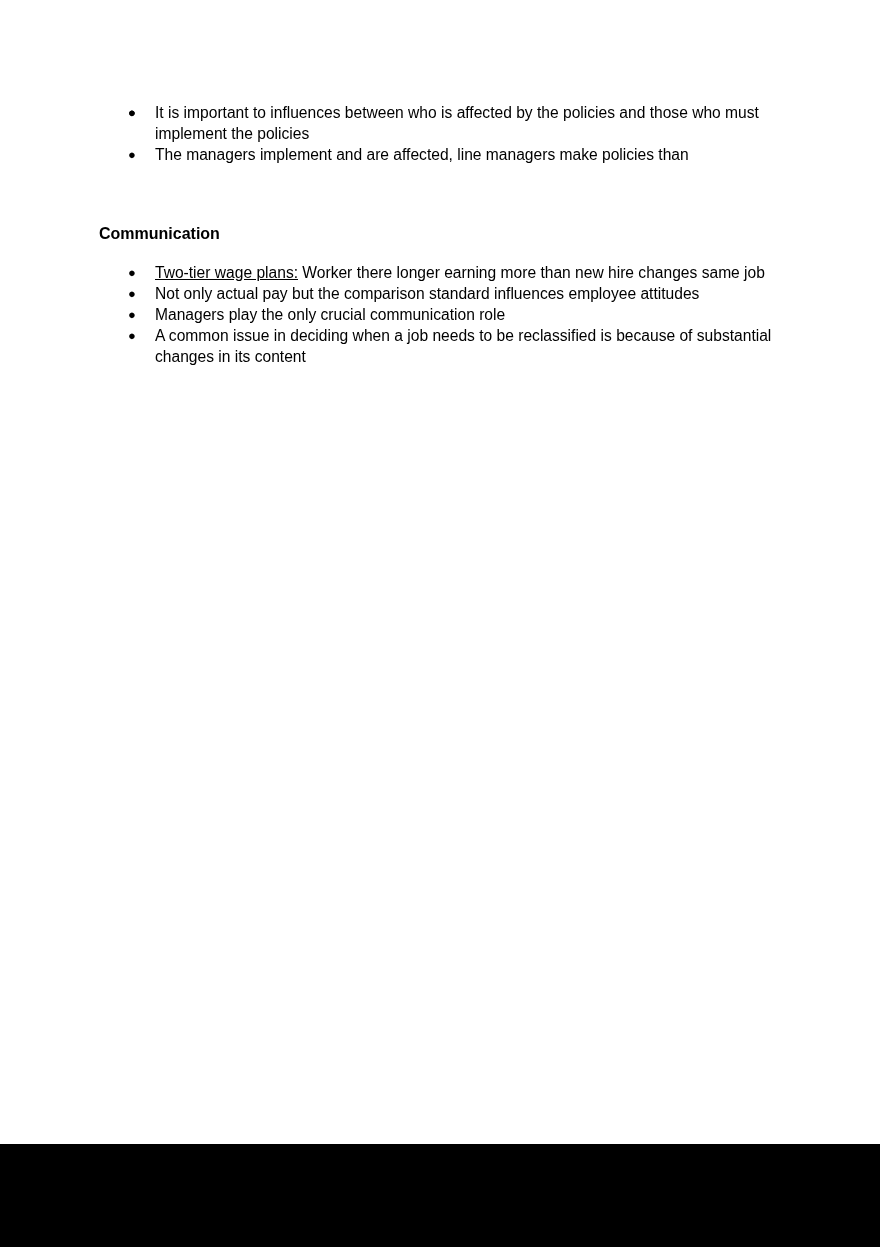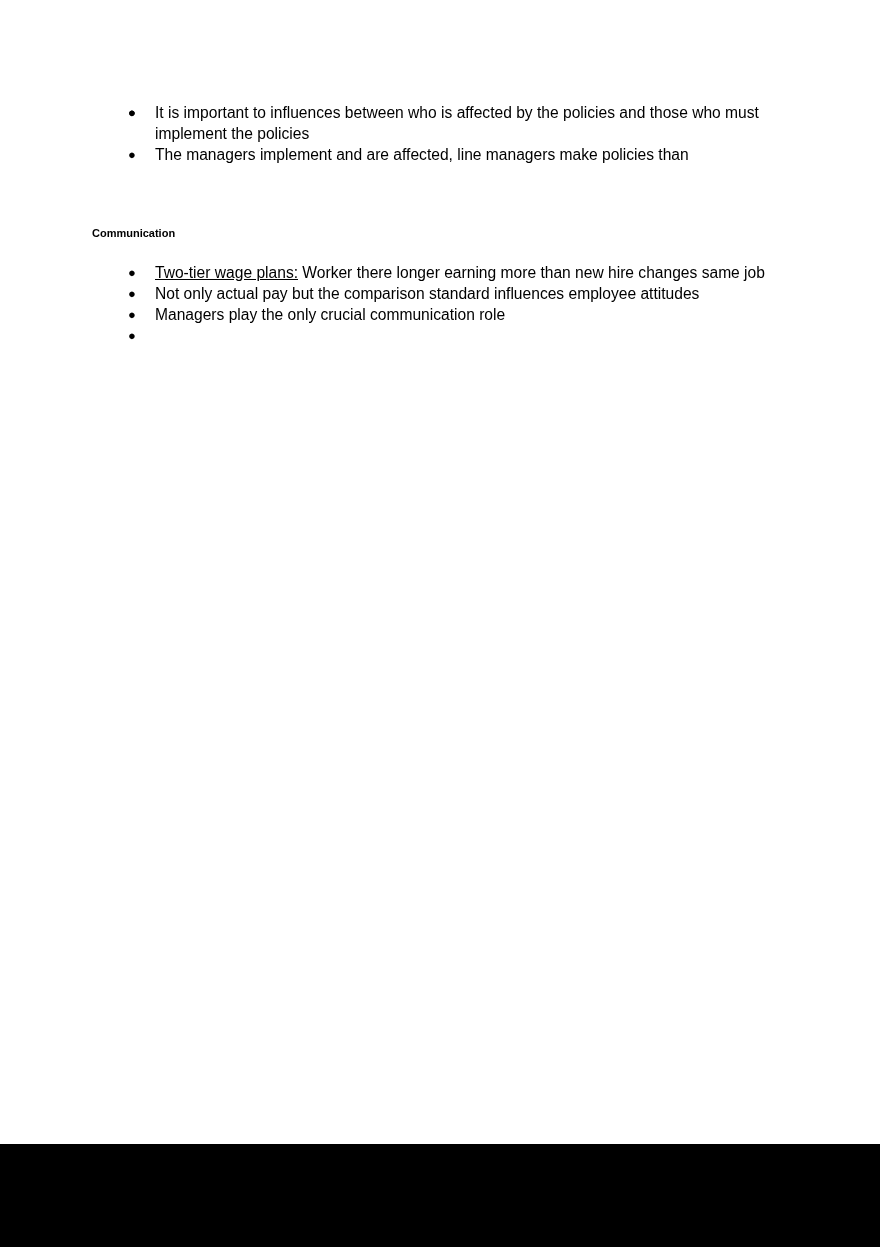--- a/index.html
+++ b/index.html
@@ -51,23 +51,23 @@
       position: absolute;
       left: 128px;
       top: 0;
       font-size: 13px;
       line-height: 21px;
     }
     .list-1 { top: 102px; }
     .list-2 { top: 262px; }
     .heading {
       position: absolute;
-      left: 92px;
+      left: 99px;
       top: 223px;
-      font-size: 11px;
+      font-size: 16px;
       font-weight: bold;
       line-height: 21px;
       margin: 0;
     }
     .underline {
       text-decoration: underline;
       margin-top: 43px;
     }
   </style>
 </head>
@@ -99,18 +99,19 @@
     <li>
       <span class="bullet">●</span>
       <span>Not only actual pay but the comparison standard influences employee attitudes</span>
     </li>
     <li>
       <span class="bullet">●</span>
       <span>Managers play the only crucial communication role</span>
     </li>
     <li>
       <span class="bullet">●</span>
+      <span>A common issue in deciding when a job needs to be reclassified is because of substantial changes in its content</span>
     </li>
   </ul>
 
 </div>
 
 <div class="bottom-band"></div>
 
 </body></html>

